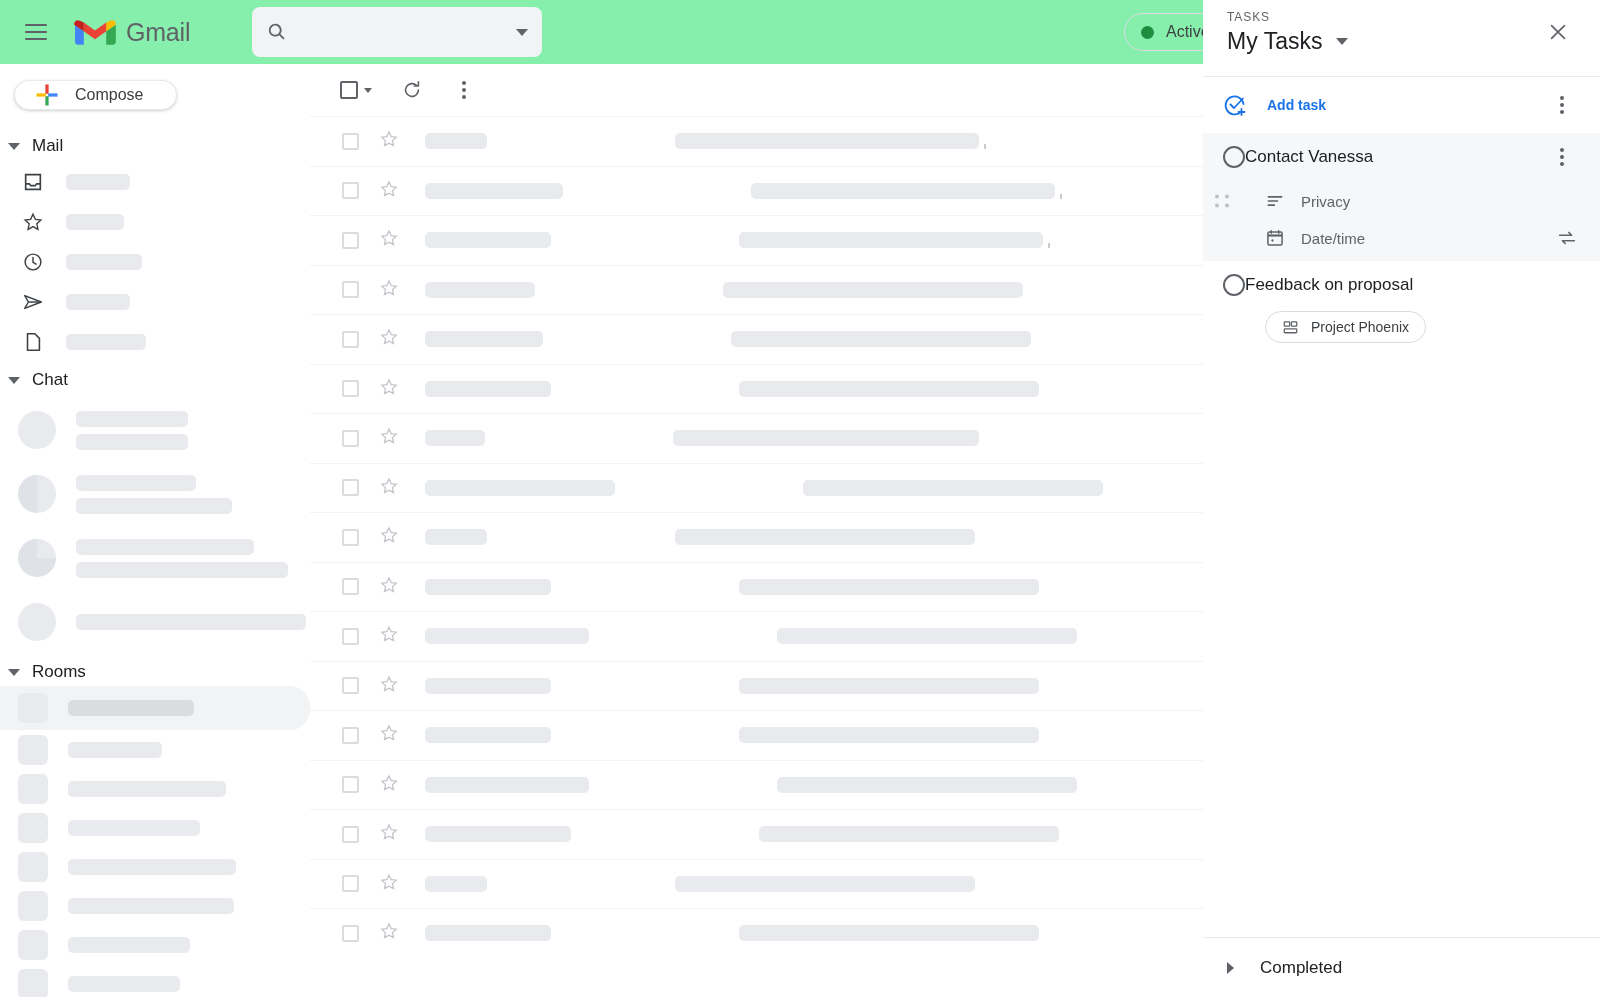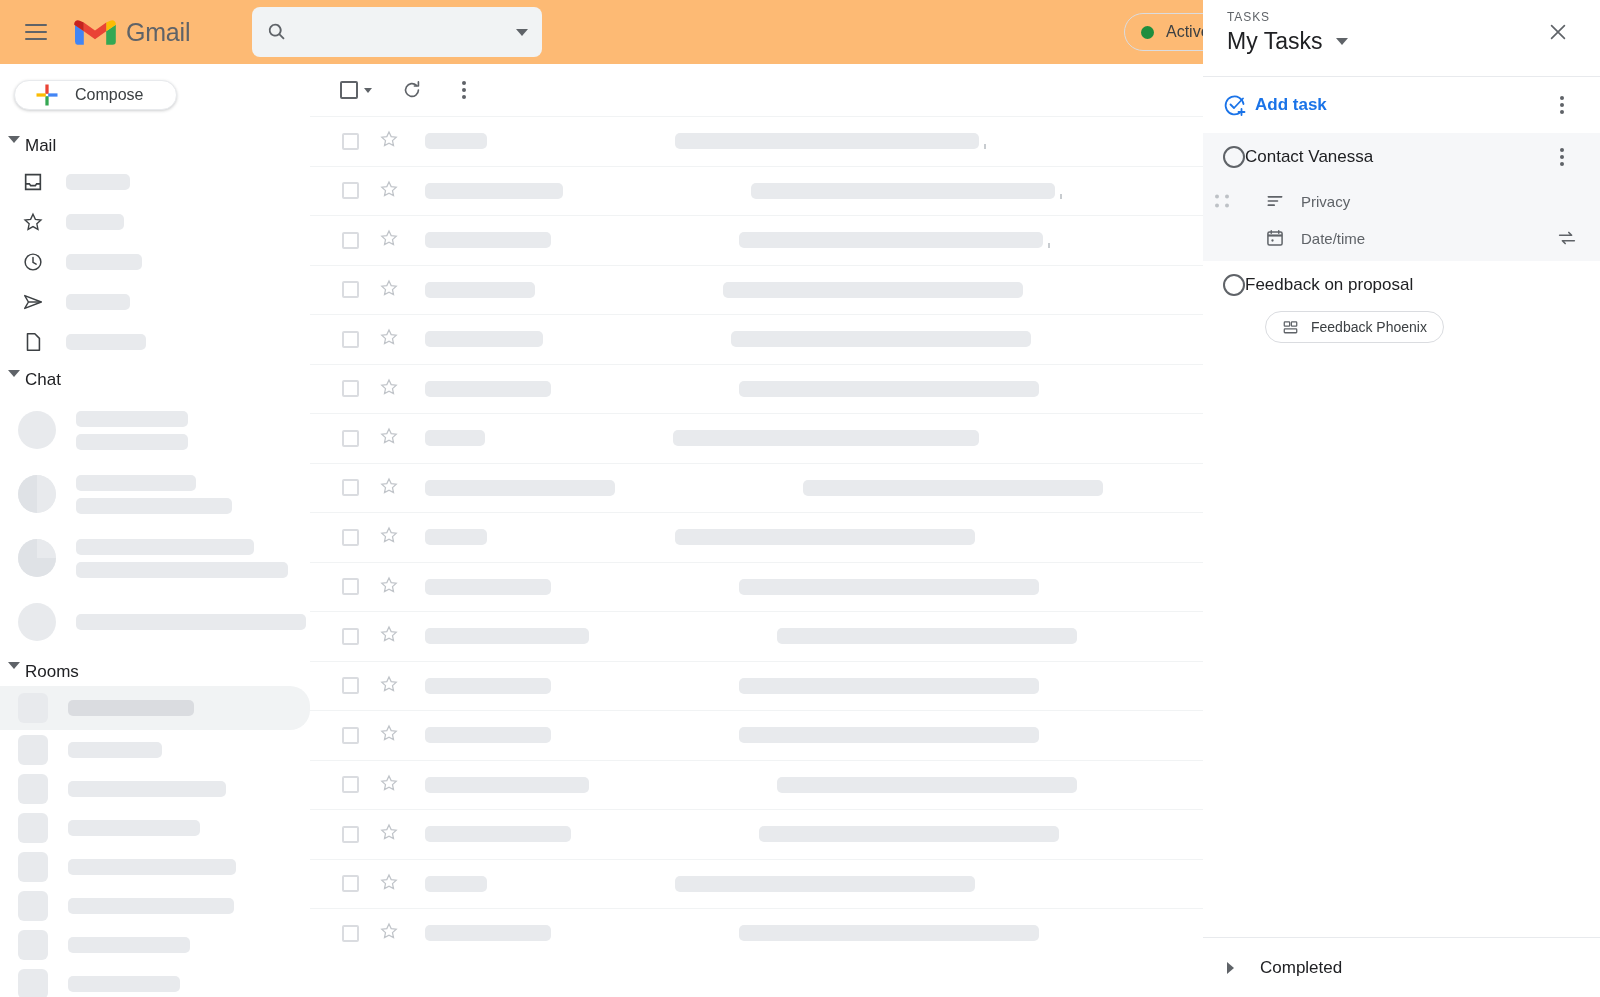--- a/index.html
+++ b/index.html
@@ -10,21 +10,21 @@
     background: #ffffff;
     font-family: "Liberation Sans", "DejaVu Sans", sans-serif;
     color: #202124;
   }
   .app { position: relative; width: 1600px; height: 997px; display: flex; flex-direction: column; }
 
   
   .header {
     height: 64px; flex: 0 0 64px;
     display: flex; align-items: center;
-    background: #fdba74;
+    background: #86efac;
     position: relative;
   }
   .hamburger {
     width: 48px; height: 48px; margin-left: 12px;
     display: flex; flex-direction: column; justify-content: center; align-items: center;
     gap: 5px; cursor: pointer; border-radius: 50%;
   }
   .hamburger span { display: block; width: 22px; height: 2px; background: #5f6368; border-radius: 1px; }
 
   .brand { display: flex; align-items: center; margin-left: 14px; gap: 10px; }
@@ -103,21 +103,21 @@
     width: 163px; height: 56px;
     border-radius: 28px; border: 1px solid #e8eaed;
     background: #fff;
     box-shadow: 0 1px 3px rgba(60,64,67,.25);
     display: flex; align-items: center; gap: 14px;
     padding-left: 18px; cursor: pointer;
   }
   .compose-label { font-size: 16px; color: #3c4043; }
 
   .nav-section-head {
-    display: flex; gap: 5px;
+    display: flex; align-items: center; gap: 12px;
     padding-left: 8px; height: 40px;
     font-size: 17px; color: #202124; cursor: pointer;
   }
   .tri-down { width: 0; height: 0; border-left: 6px solid transparent; border-right: 6px solid transparent; border-top: 7px solid #5f6368; }
   .tri-right { width: 0; height: 0; border-top: 6px solid transparent; border-bottom: 6px solid transparent; border-left: 7px solid #5f6368; }
 
   .mail-list { padding-top: 6px; }
   .mail-row { display: flex; align-items: center; height: 40px; padding-left: 22px; gap: 22px; cursor: pointer; }
   .skel { background: #e8eaed; border-radius: 5px; height: 16px; }
 
@@ -197,21 +197,21 @@
   }
   .tasks-head { padding: 10px 0 0 24px; position: relative; height: 76px; flex: 0 0 76px; }
   .tasks-kicker { font-size: 12px; letter-spacing: .9px; color: #5f6368; }
   .tasks-title-row { display: flex; align-items: center; gap: 14px; margin-top: 4px; cursor: pointer; }
   .tasks-title { font-size: 23px; color: #202124; }
   .tasks-close { position: absolute; right: 20px; top: 10px; width: 44px; height: 44px; border-radius: 50%; display: flex; align-items: center; justify-content: center; cursor: pointer; }
 
   .tasks-divider { height: 1px; background: #e8eaed; }
 
   .addtask-row { display: flex; align-items: center; height: 56px; padding: 0 18px 0 20px; cursor: pointer; }
-  .addtask-label { color: #1a73e8; font-size: 17px; margin-left: 8px; font-weight: bold; }
+  .addtask-label { color: #1a73e8; font-size: 14px; margin-left: 20px; font-weight: bold; }
   .row-menu { margin-left: auto; width: 40px; height: 40px; border-radius: 50%; display: flex; align-items: center; justify-content: center; cursor: pointer; }
 
   .task-item { position: relative; }
   .task-item.expanded { background: #f6f7f9; }
   .task-main { display: flex; align-items: center; min-height: 48px; padding: 0 18px 0 20px; cursor: pointer; }
   .task-circle { width: 22px; height: 22px; border: 2px solid #5f6368; border-radius: 50%; flex: 0 0 auto; cursor: pointer; }
   .task-title { font-size: 17px; color: #202124; }
   .task-sub { display: flex; align-items: center; height: 40px; padding-left: 62px; position: relative; }
   .task-sub-label { font-size: 15px; color: #5f6368; margin-left: 16px; }
   .task-sub .trail { position: absolute; right: 22px; display: flex; align-items: center; cursor: pointer; }
@@ -793,21 +793,21 @@
       </div>
 
       <div class="task-item">
         <div class="chip-wrap">
           <div class="chip">
             <svg width="17" height="17" viewBox="0 0 24 24">
               <rect x="3.2" y="4.2" width="7.6" height="6" rx="1" fill="none" stroke="#5f6368" stroke-width="1.8"></rect>
               <rect x="13.2" y="4.2" width="7.6" height="6" rx="1" fill="none" stroke="#5f6368" stroke-width="1.8"></rect>
               <rect x="3.2" y="14" width="17.6" height="5.4" rx="1" fill="none" stroke="#5f6368" stroke-width="1.8"></rect>
             </svg>
-            <span class="chip-label">Feedback Phoenix</span>
+            <span class="chip-label">Project Phoenix</span>
           </div>
         </div>
       </div>
 
 
       <div class="tasks-spacer"></div>
 
       <div class="completed-row">
         <div class="tri-right"></div>
         <div class="completed-label">Completed</div>

